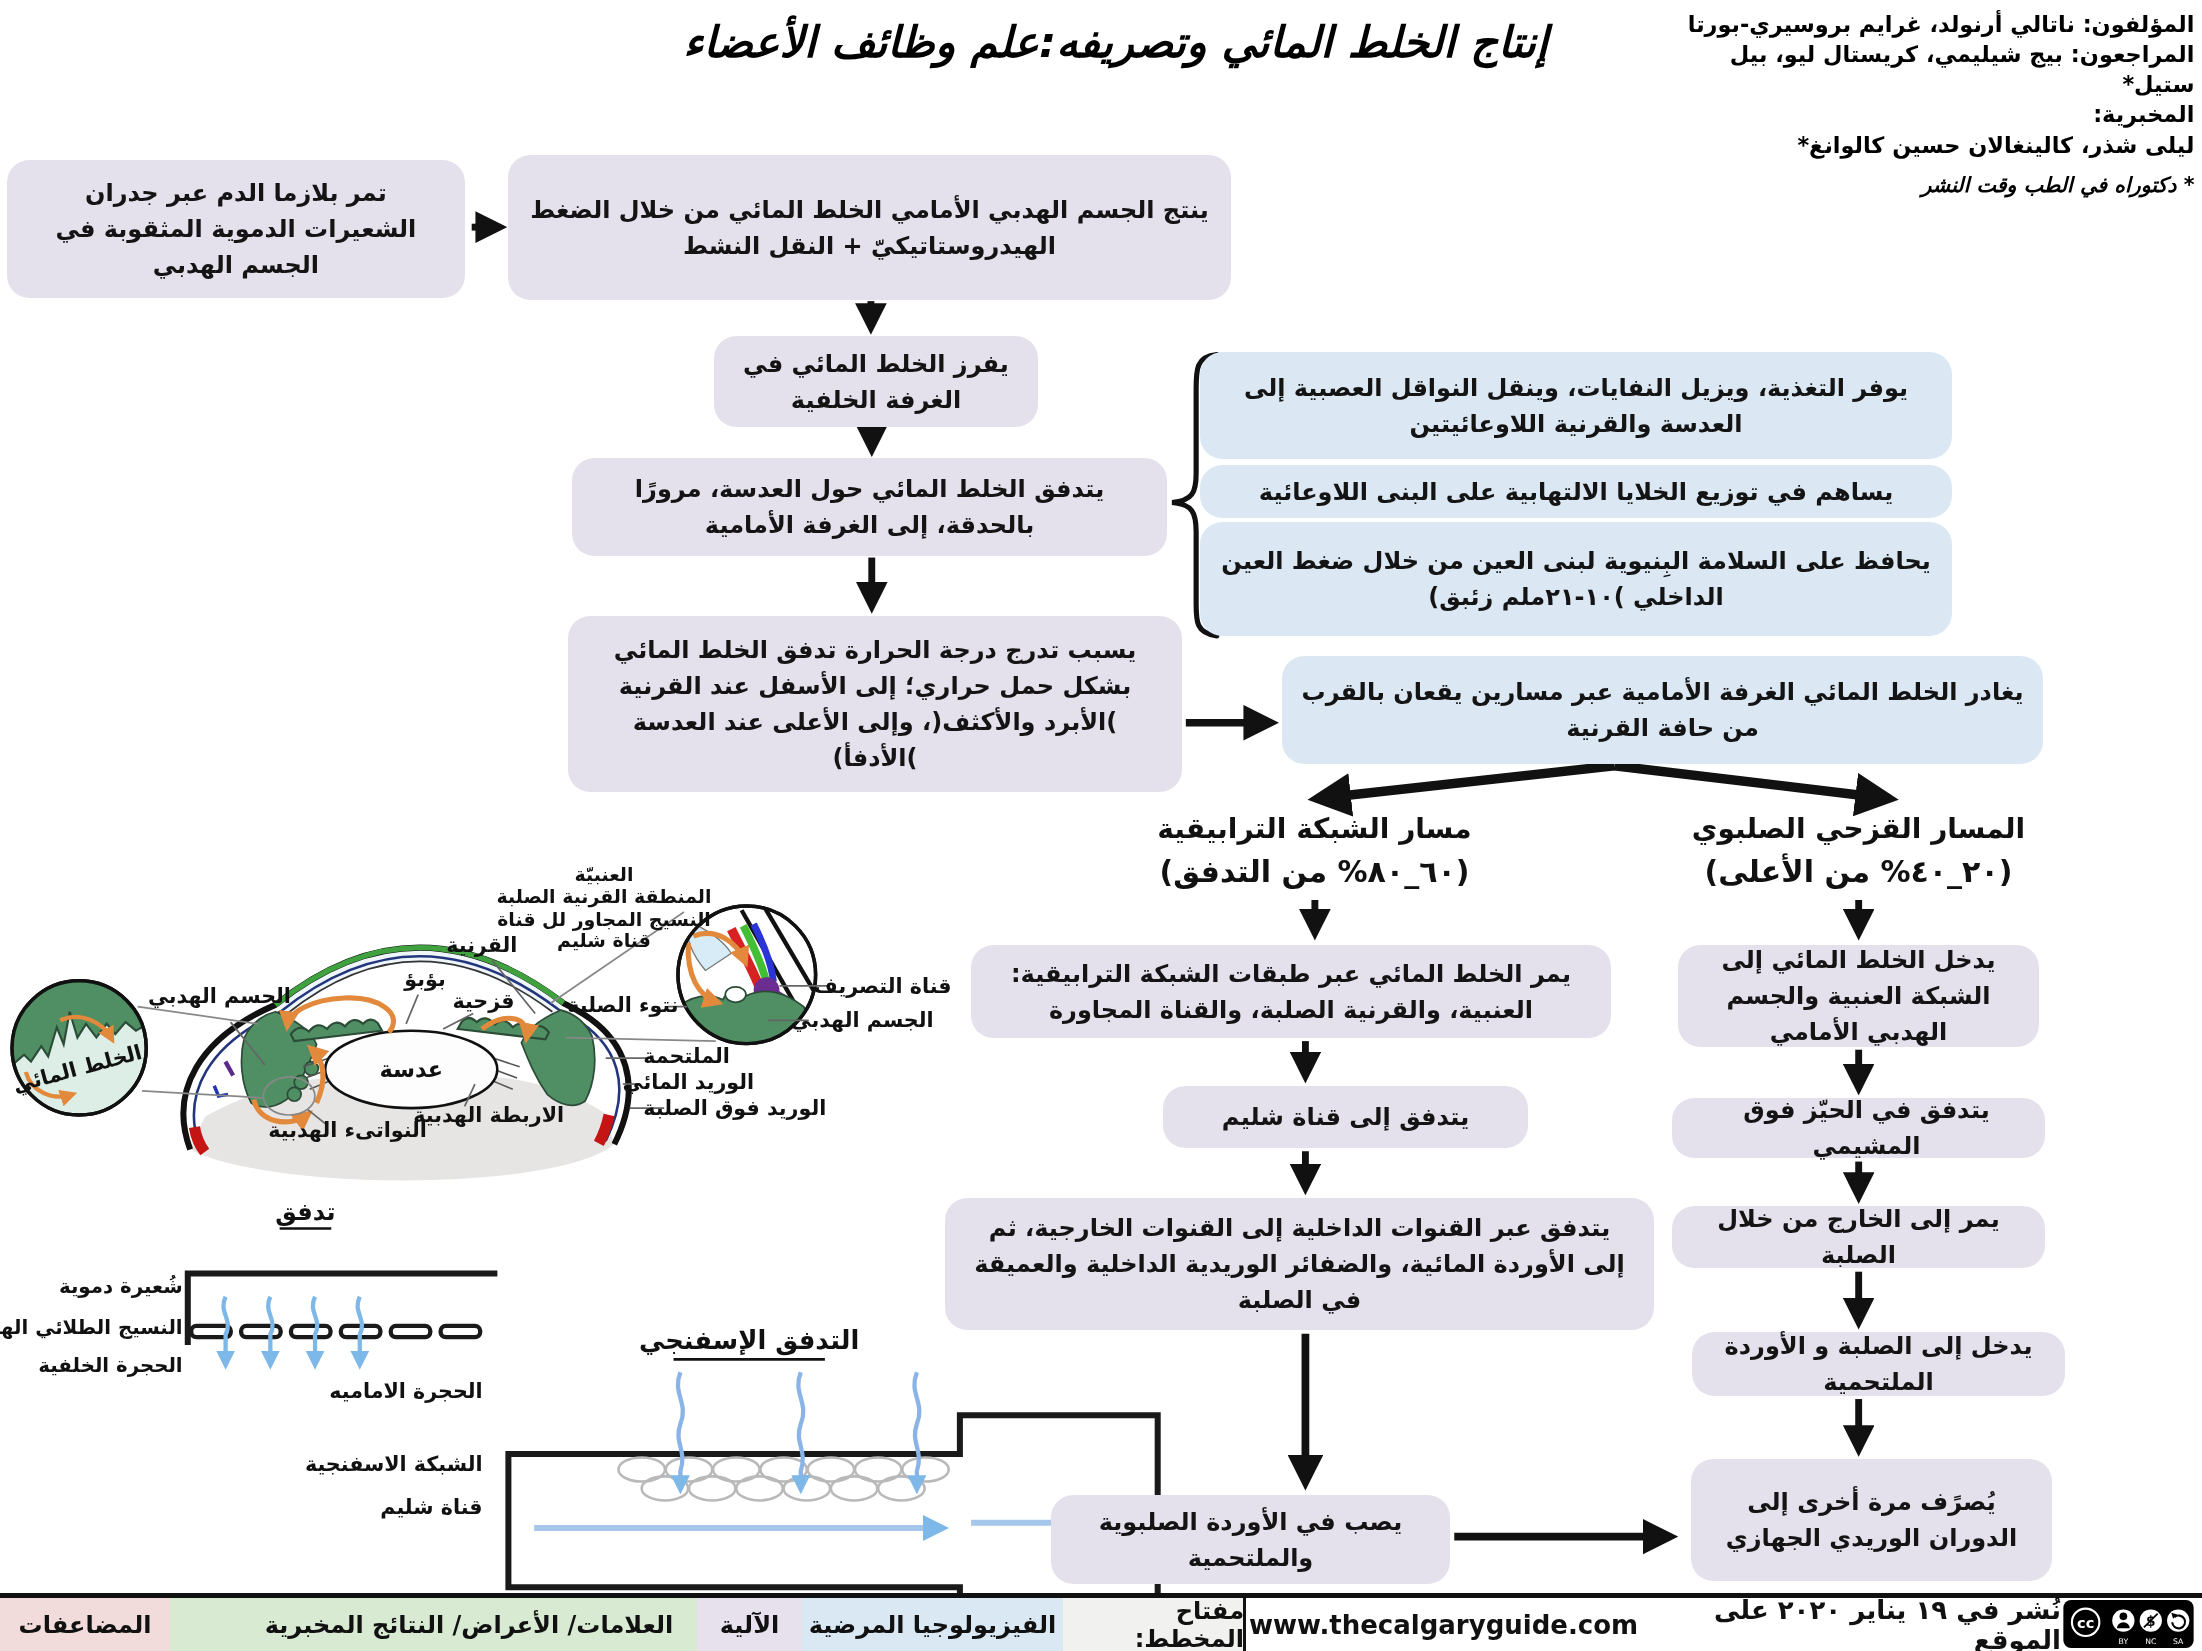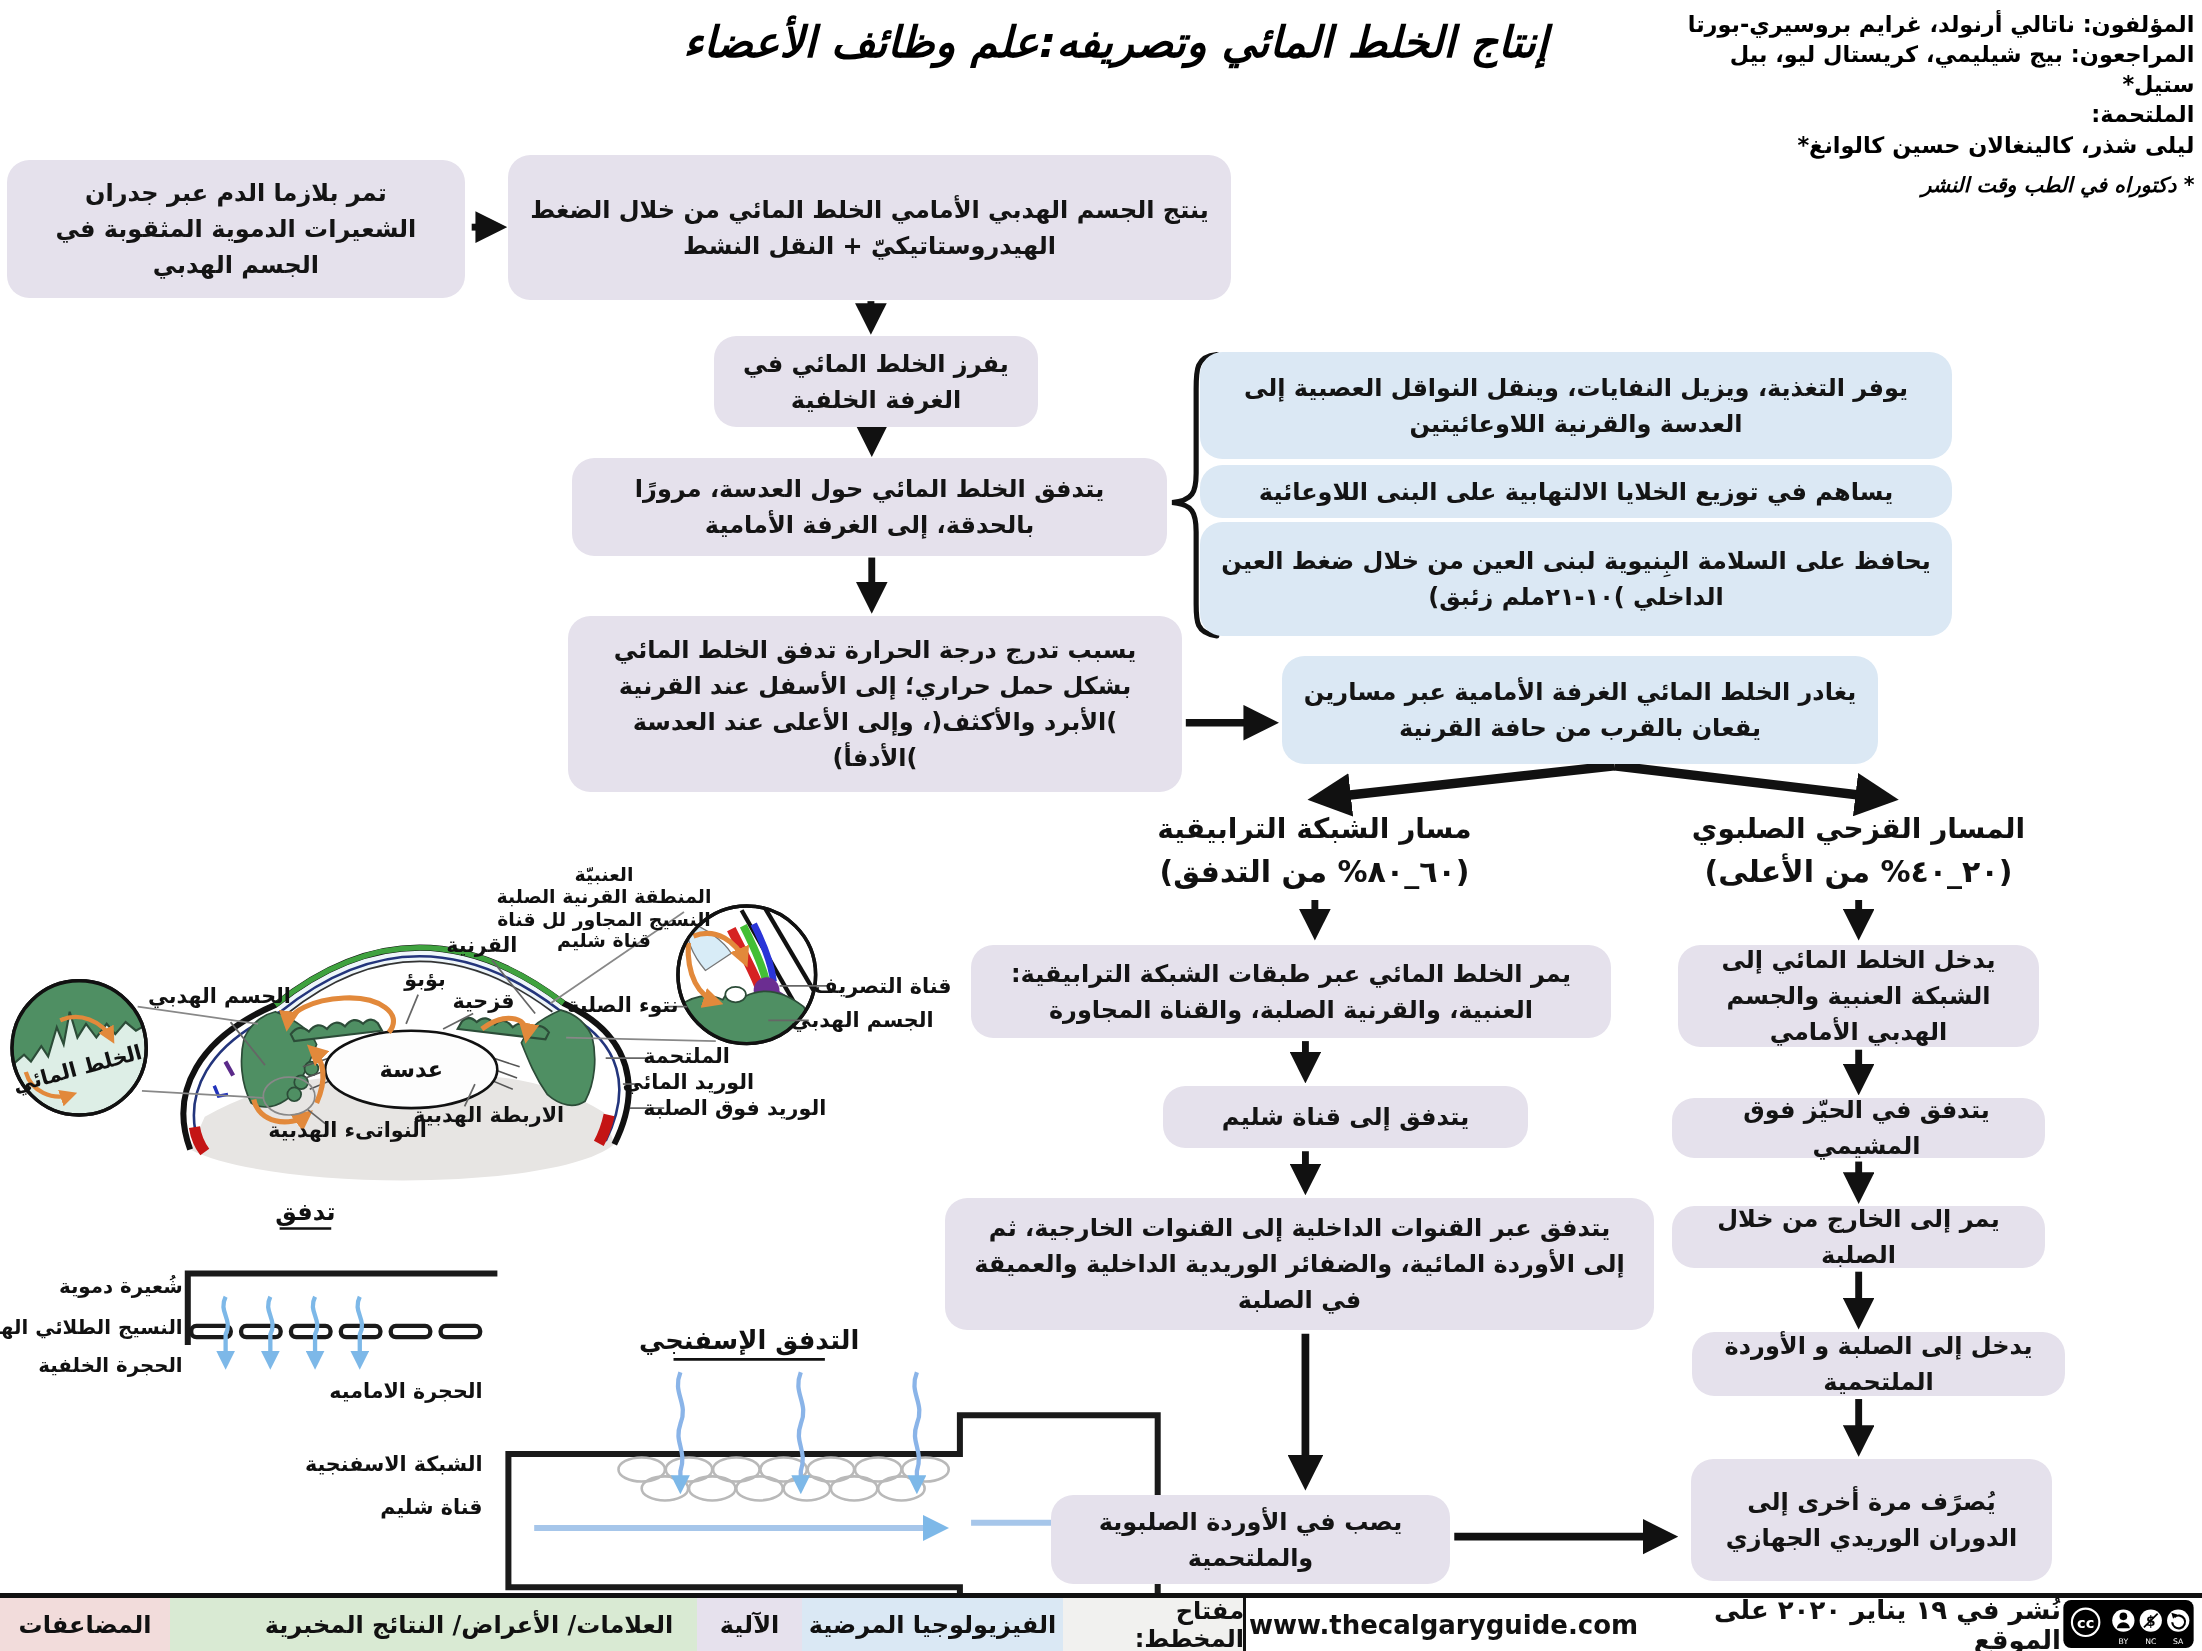--- a/index.html
+++ b/index.html
@@ -38,36 +38,36 @@
 <div id="page">
 
   <div id="title">
     <span>إنتاج الخلط المائي وتصريفه:</span><span>علم وظائف الأعضاء</span>
   </div>
 
   <div id="credits">
     <div><span>المؤلفون:</span> <span style="font-weight:normal;font-weight:bold">ناتالي أرنولد، غرايم بروسيري-بورتا</span></div>
     <div><span>المراجعون:</span> <span>بيج شيليمي، كريستال ليو، بيل</span></div>
     <div><span>ستيل*</span></div>
-    <div><span>الملتحمة:</span></div>
+    <div><span>المخبرية:</span></div>
     <div><span>ليلى شذر، كالينغالان حسين كالوانغ*</span></div>
     <div class="foot">* دكتوراه في الطب وقت النشر</div>
   </div>
 
   <div class="bx purple" style="left:6.9px;top:160px;width:458px;height:138px;">تمر بلازما الدم عبر جدران الشعيرات الدموية المثقوبة في الجسم الهدبي</div>
   <div class="bx purple" style="left:508px;top:155px;width:723px;height:145px;">ينتج الجسم الهدبي الأمامي الخلط المائي من خلال الضغط الهيدروستاتيكيّ + النقل النشط</div>
   <div class="bx purple" style="left:714px;top:336px;width:324px;height:91px;">يفرز الخلط المائي في الغرفة الخلفية</div>
   <div class="bx purple" style="left:572px;top:458px;width:595px;height:98px;">يتدفق الخلط المائي حول العدسة، مرورًا بالحدقة، إلى الغرفة الأمامية</div>
   <div class="bx purple" style="left:568px;top:616px;width:614px;height:176px;">يسبب تدرج درجة الحرارة تدفق الخلط المائي بشكل حمل حراري؛ إلى الأسفل عند القرنية )الأبرد والأكثف(، وإلى الأعلى عند العدسة )الأدفأ)</div>
 
   <div class="bx blue" style="left:1200px;top:352px;width:752px;height:107px;">يوفر التغذية، ويزيل النفايات، وينقل النواقل العصبية إلى العدسة والقرنية اللاوعائيتين</div>
   <div class="bx blue" style="left:1200px;top:465px;width:752px;height:53px;">يساهم في توزيع الخلايا الالتهابية على البنى اللاوعائية</div>
   <div class="bx blue" style="left:1200px;top:522px;width:752px;height:114px;">يحافظ على السلامة البِنيوية لبنى العين من خلال ضغط العين الداخلي )١٠-٢١ملم زئبق)</div>
 
-  <div class="bx blue" style="left:1282px;top:656px;width:596px;height:108px;">يغادر الخلط المائي الغرفة الأمامية عبر مسارين يقعان بالقرب من حافة القرنية</div>
+  <div class="bx blue" style="left:1282px;top:656px;width:761px;height:108px;">يغادر الخلط المائي الغرفة الأمامية عبر مسارين يقعان بالقرب من حافة القرنية</div>
 
   <div class="pathhead" style="left:1125px;top:809px;width:379px;">
     <div class="t">مسار الشبكة الترابيقية</div>
     <div class="p">(٦٠_٨٠% من التدفق)</div>
   </div>
   <div class="pathhead" style="left:1669px;top:809px;width:379px;">
     <div class="t">المسار القزحي الصلبوي</div>
     <div class="p">(٢٠_٤٠% من الأعلى)</div>
   </div>
 

